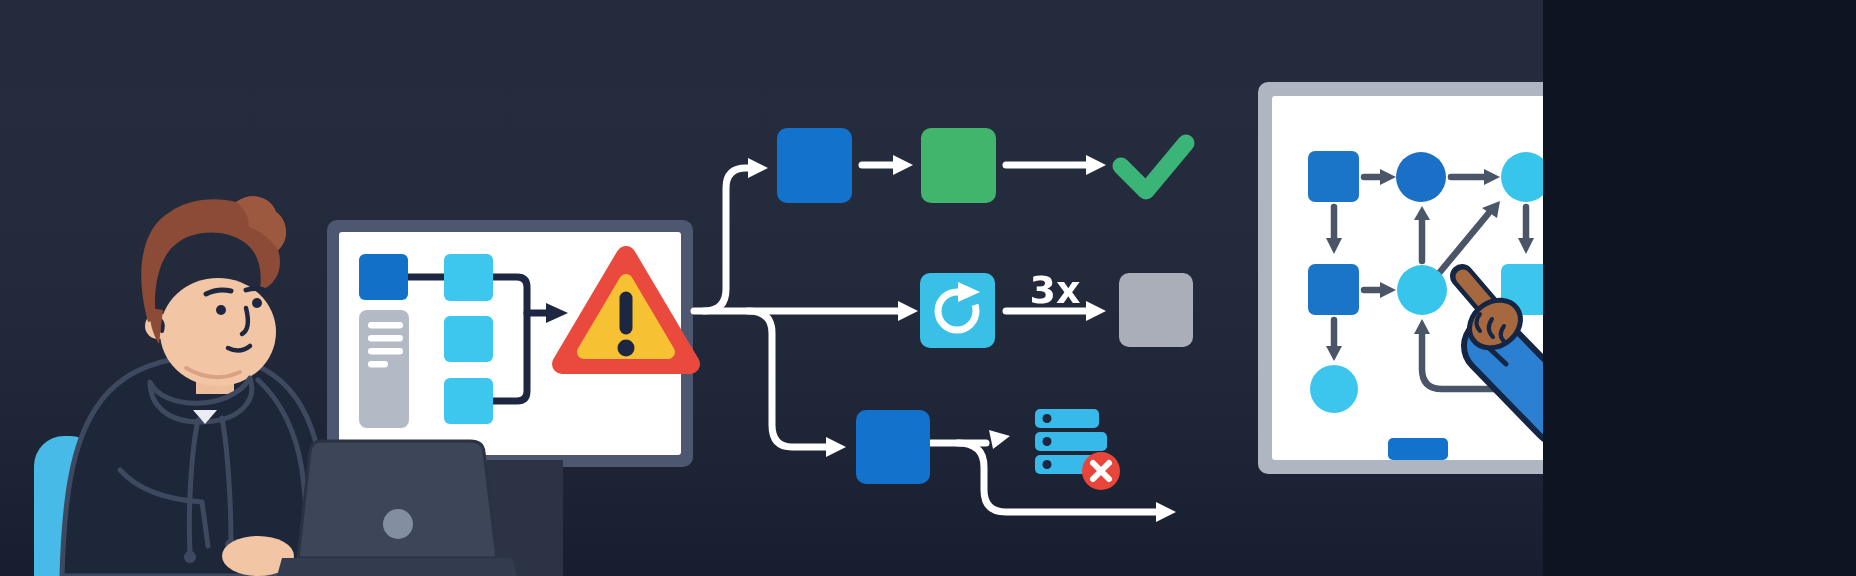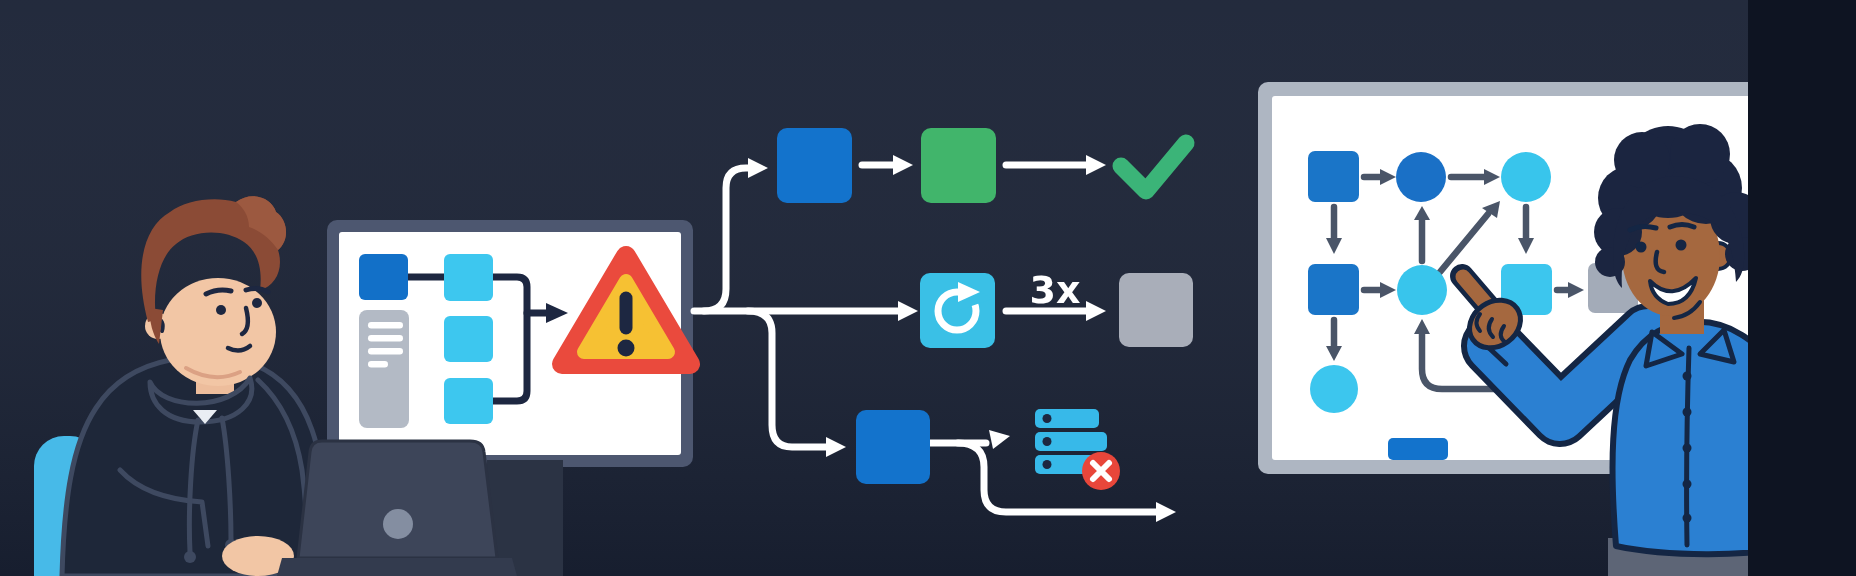--- a/index.html
+++ b/index.html
@@ -1,16 +1,16 @@
 <!DOCTYPE html>
 <html><head>
 <meta charset="utf-8">
 <style>
   html,body{margin:0;padding:0;background:#0e1422;}
-  .stage{position:relative;width:1748px;height:576px;overflow:hidden;font-family:"DejaVu Sans","Liberation Sans",sans-serif;}
+  .stage{position:relative;width:1543px;height:576px;overflow:hidden;font-family:"DejaVu Sans","Liberation Sans",sans-serif;}
   .stage svg{display:block;}
   text{user-select:none;}
   .ln{stroke-linecap:round;stroke-linejoin:round;fill:none;}
 </style>
 </head>
 <body>
 
 <div class="stage">
 <svg width="1856" height="576" viewBox="0 0 1856 576" xmlns="http://www.w3.org/2000/svg">
   <defs>

